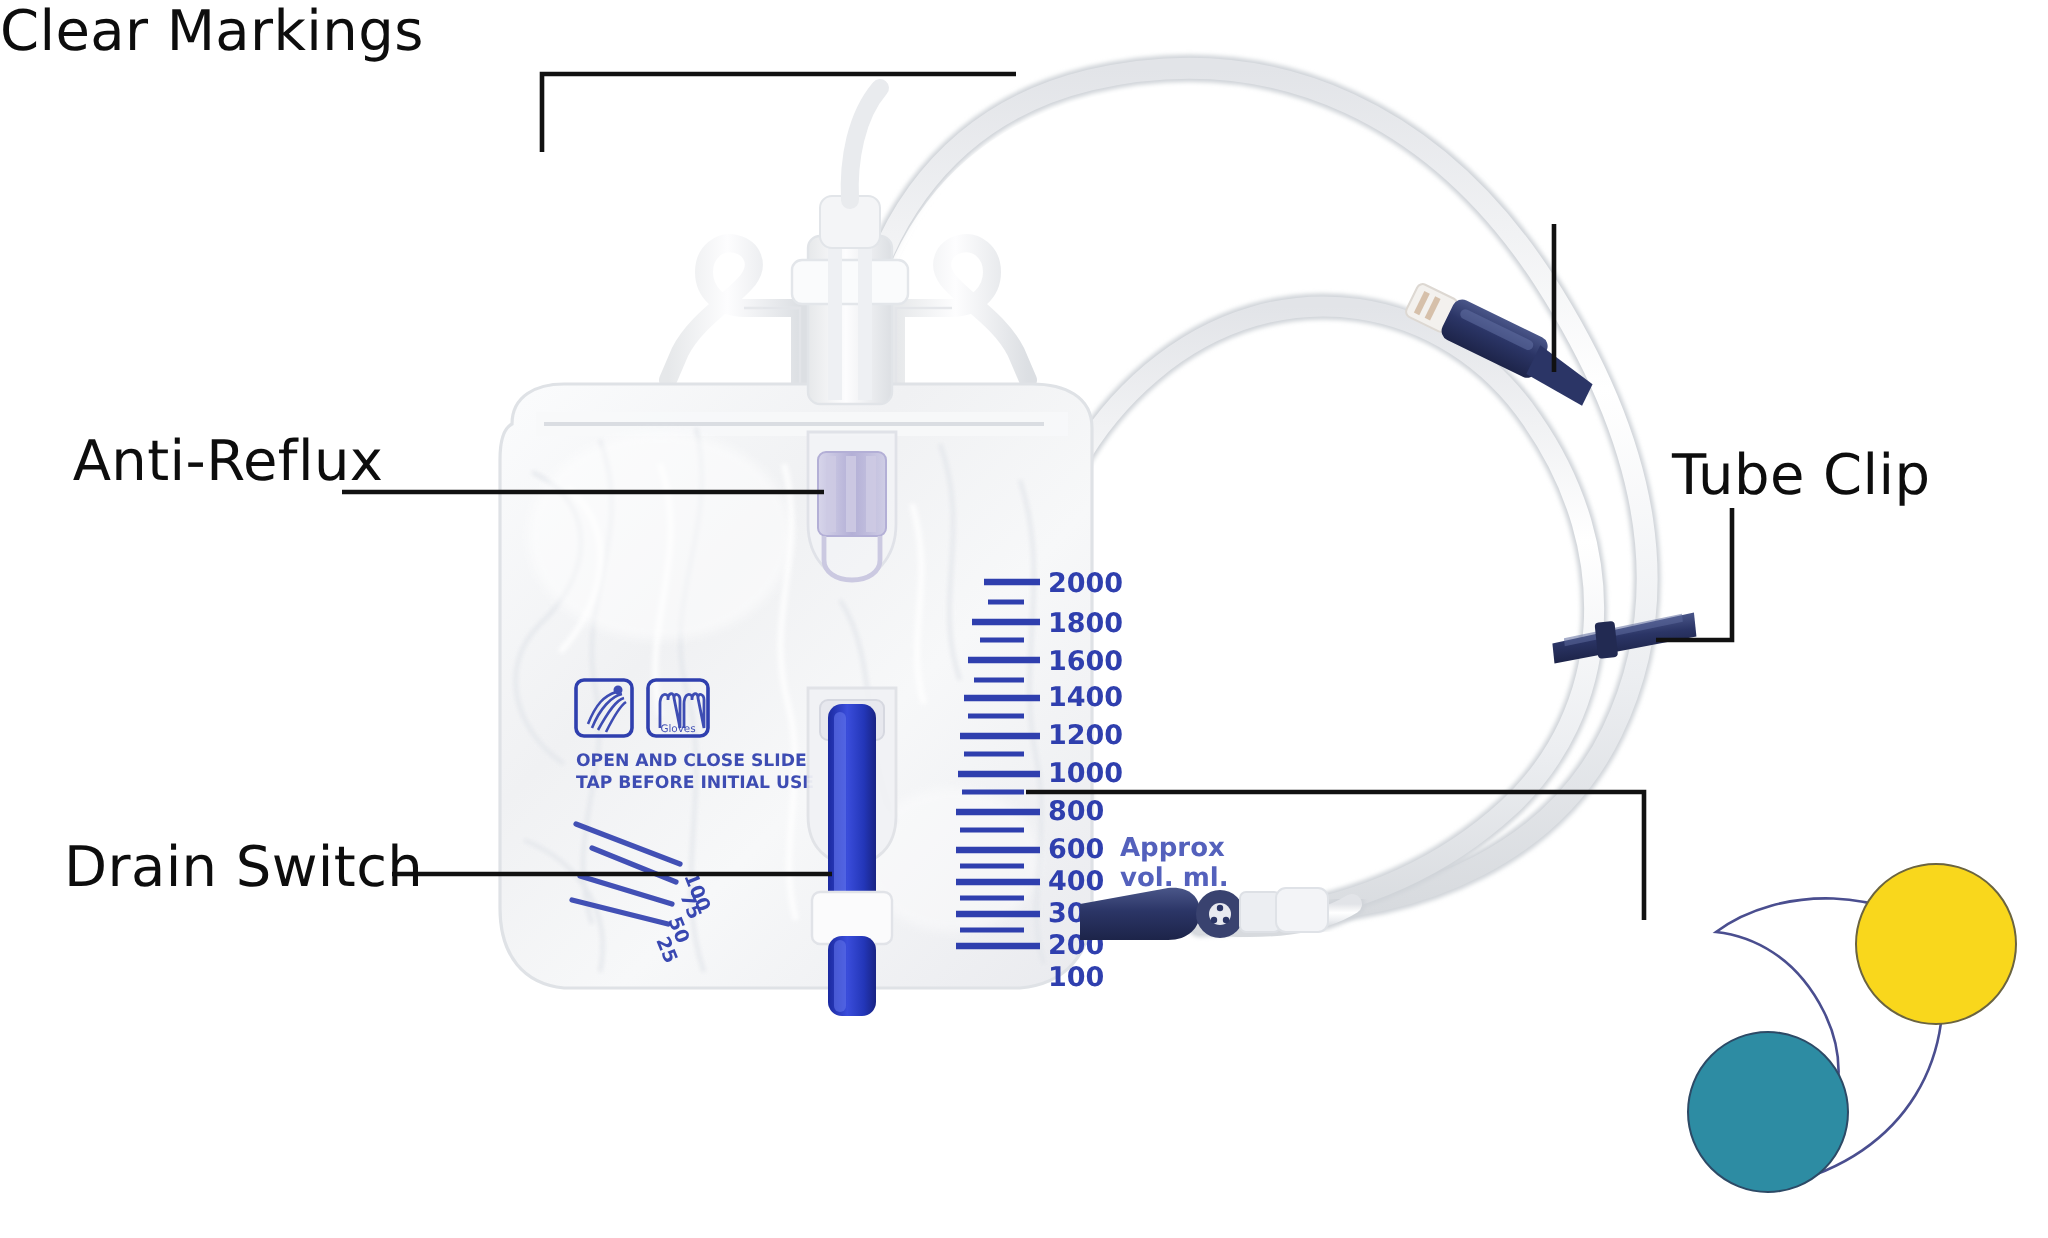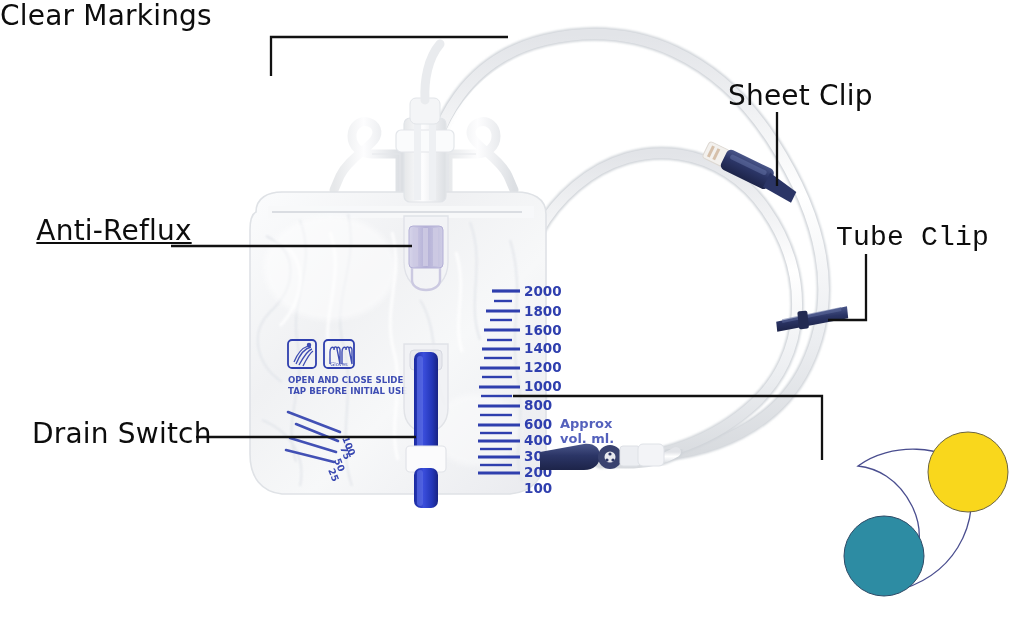--- a/index.html
+++ b/index.html
@@ -27,25 +27,25 @@
   }
   .callout {
     position: absolute;
     color: #0d0d0d;
     font-size: 28px;
     font-weight: 400;
     letter-spacing: 0.2px;
     white-space: nowrap;
     line-height: 1.12;
   }
-  .callout.two-line { white-space: normal; text-align: center; text-decoration: underline; }
+  .callout.two-line { white-space: normal; text-align: center; }
   #lbl-drainage-tube { left: 184px; top: 80px; }
   #lbl-anti-reflux   { left: 24px;  top: 215px; width: 180px; text-align: center; }
   #lbl-sheet-clip    { left: 728px; top: 80px; }
-  #lbl-tube-clip     { left: 836px; top: 222px; font-family: Liberation Mono, monospace; }
+  #lbl-tube-clip     { left: 836px; top: 222px; }
   #lbl-drain-switch  { left: 32px;  top: 418px; }
 </style>
 </head>
 <body>
 
 <div id="stage">
 
   <svg id="art" viewBox="0 0 1024 619">
     <defs>
       <linearGradient id="bagGrad" x1="0" y1="0" x2="1" y2="1">
@@ -314,21 +314,20 @@
       <circle cx="968" cy="472" r="40" fill="#f9d71c" stroke="#6b6440" stroke-width="1"></circle>
       <circle cx="884" cy="556" r="40" fill="#2d8ca3" stroke="#2d4a66" stroke-width="1"></circle>
     </g>
   </svg>
 
 
   <div class="callout two-line" id="lbl-anti-reflux">
     <div>Anti-Reflux</div>
   </div>
 
-  <div class="callout" id="lbl-sheet-clip">Sheet Clip</div>
 
   <div class="callout" id="lbl-tube-clip">Tube Clip</div>
 
   <div class="callout" id="lbl-clear-markings">Clear Markings</div>
 
   <div class="callout" id="lbl-drain-switch">Drain Switch</div>
 
 </div>
 
 </body></html>

